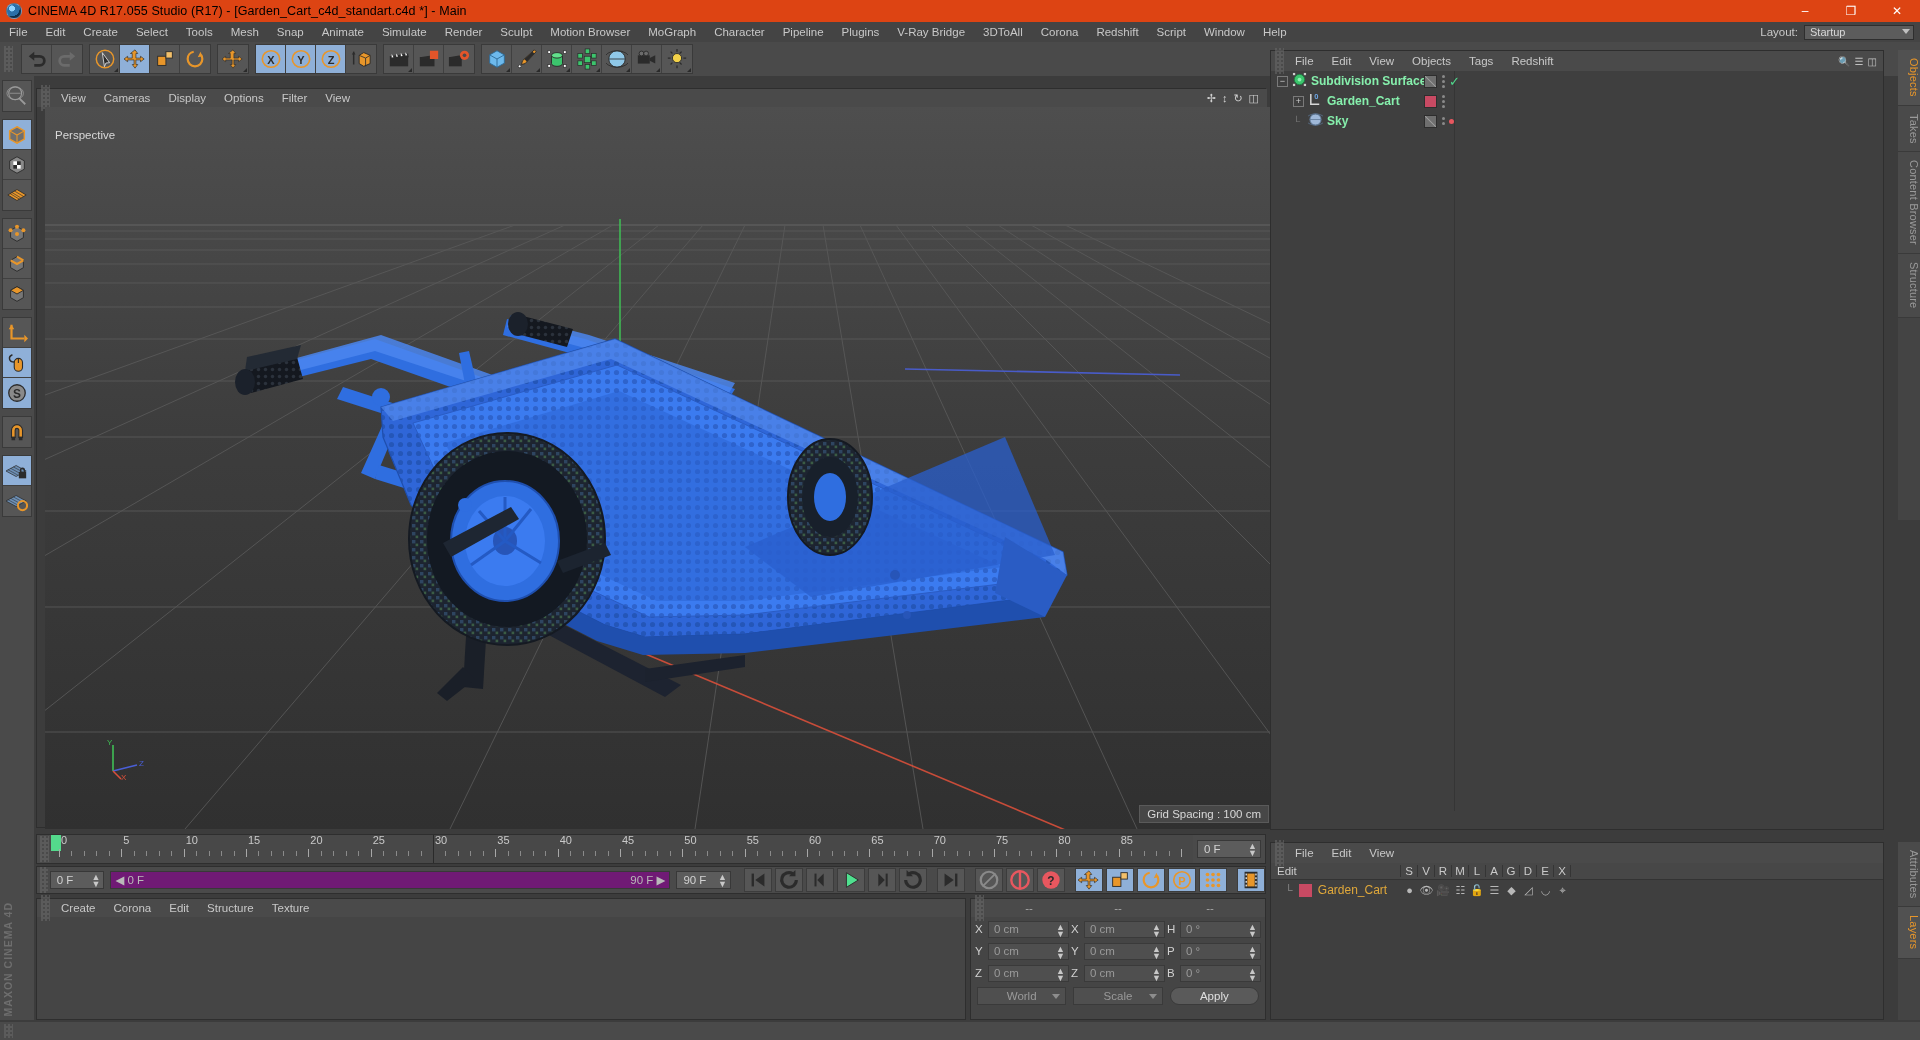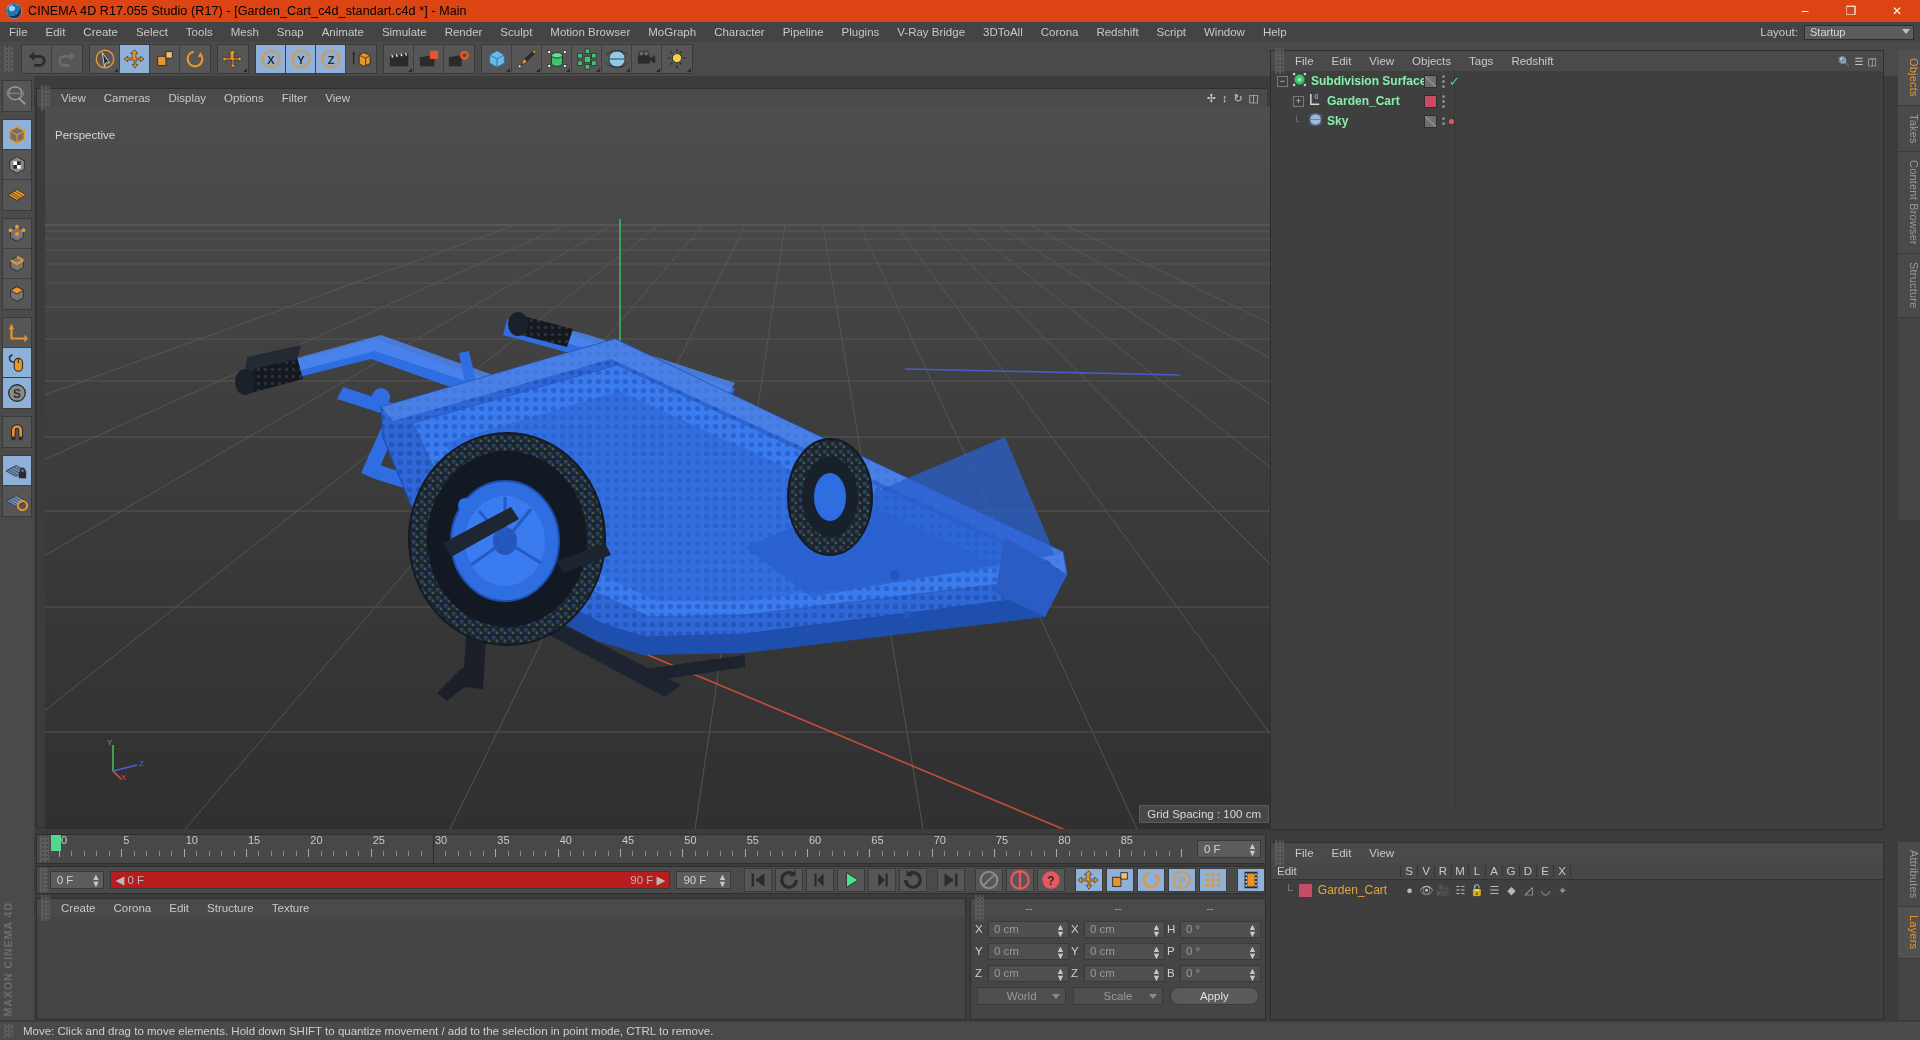--- a/index.html
+++ b/index.html
@@ -79,21 +79,21 @@
   .tl-num{ position:absolute; top:-1px; color:#c9c9c9; font-size:11px;}
   #tl-playhead{ position:absolute; left:0; top:0; width:10px; height:16px; background:#54d98c;}
   #tl-playline{ position:absolute; top:0; width:1px; height:28px; background:#2a2a2a; }
 
   
   #transport{ position:absolute; left:36px; top:866px; width:1230px; height:28px; background:#4a4a4a;
      border:1px solid #2e2e2e; display:flex; align-items:center; }
   .fld{ height:18px; background:#5c5c5c; border:1px solid #383838; color:#d2d2d2; font-size:11.5px;
      display:flex; align-items:center; padding-left:6px; position:relative;}
   .spin{ position:absolute; right:3px; top:2px; color:#c8c8c8; font-size:9px; line-height:7px; }
-  #rangebar{ height:18px; flex:0 0 560px; background:#b91c1c; border:1px solid #383838;
+  #rangebar{ height:18px; flex:0 0 560px; background:#701a75; border:1px solid #383838;
      display:flex; align-items:center; justify-content:space-between; color:#b9b9b9; font-size:11.5px;
      padding:0 4px; }
   .pbtn{ width:28px;height:24px;display:flex;align-items:center;justify-content:center;
      background:#565656; border:1px solid #3c3c3c; }
   .pbtn.act{ background:#8fb0d8; }
 
   
   #matmgr{ position:absolute; left:36px; top:898px; width:930px; height:122px; background:#454545;
      border:1px solid #2e2e2e; }
   #matmgr .mm-menu{ height:18px; background:#4a4a4a; display:flex; align-items:center;}
@@ -1255,14 +1255,13 @@
     <div class="vtab">Content Browser</div>
     <div class="vtab">Structure</div>
   </div>
 <div class="vtabs" id="vtabs-bottom" style="top:842px;height:178px;">
     <div class="vtab">Attributes</div>
     <div class="vtab act">Layers</div>
   </div>
 
 <div id="statusbar">
   <div class="dots" style="margin-left:4px;height:14px;"></div>
-  <div class="st-txt">Move: Click and drag to move elements. Hold down SHIFT to quantize movement / add to the selection in point mode, CTRL to remove.</div>
 </div>
 
 </body></html>

